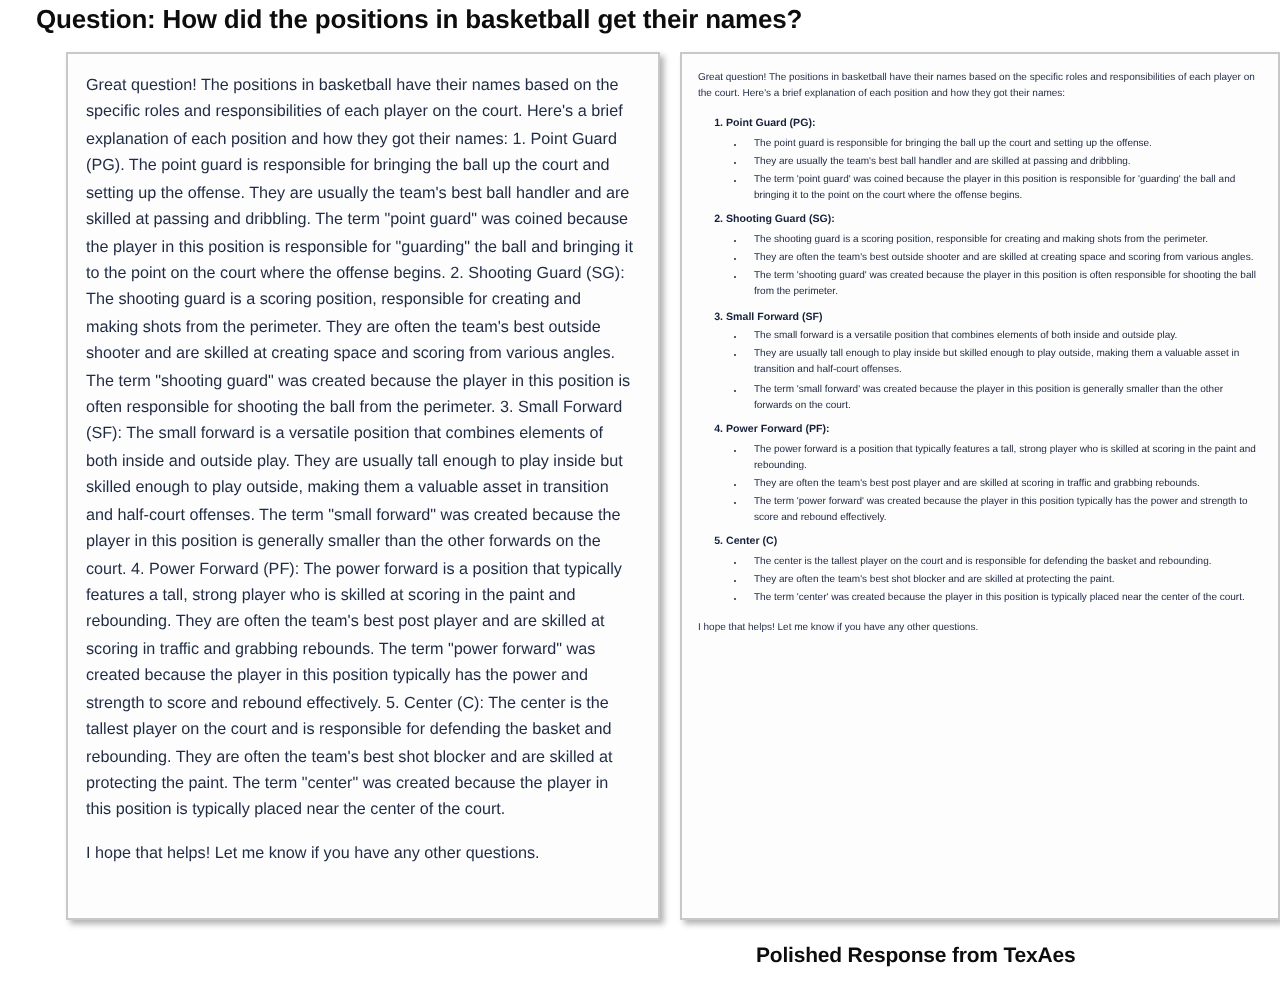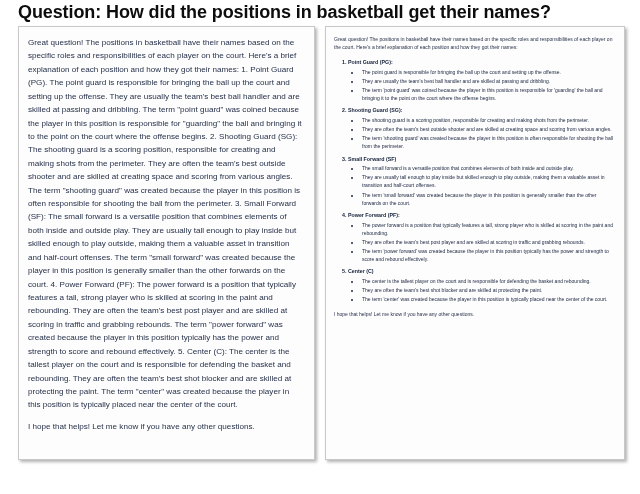--- a/index.html
+++ b/index.html
@@ -21,21 +21,21 @@
     position: relative;
     background: #ffffff;
     box-sizing: border-box;
   }
 
   
   .question {
     position: absolute;
     left: 18px;
     top: 2px;
-    font-size: 18px;
+    font-size: 13px;
     font-weight: bold;
     color: #0d0d0d;
     letter-spacing: -0.1px;
     white-space: nowrap;
   }
 
   
   .panels {
     position: absolute;
     left: 0;
@@ -45,20 +45,21 @@
   }
 
   .panel {
     position: absolute;
     top: 0;
     background: #fdfdfd;
     border: 1px solid #c8c8c8;
     box-shadow: 2px 2px 3px rgba(0,0,0,0.30);
     box-sizing: border-box;
     overflow: hidden;
+    margin-left: 15px;
   }
 
   .panel-left {
     left: 18px;
     width: 297px;
     height: 434px;
   }
 
   .panel-right {
     left: 325px;
@@ -207,14 +208,15 @@
         </ol>
 
         <p class="outro">I hope that helps! Let me know if you have any other questions.</p>
 
       </div>
     </div>
 
   </div>
 
 
+  <div class="caption caption-right">Polished Response from TexAes</div>
 
 </div>
 
 </body></html>

